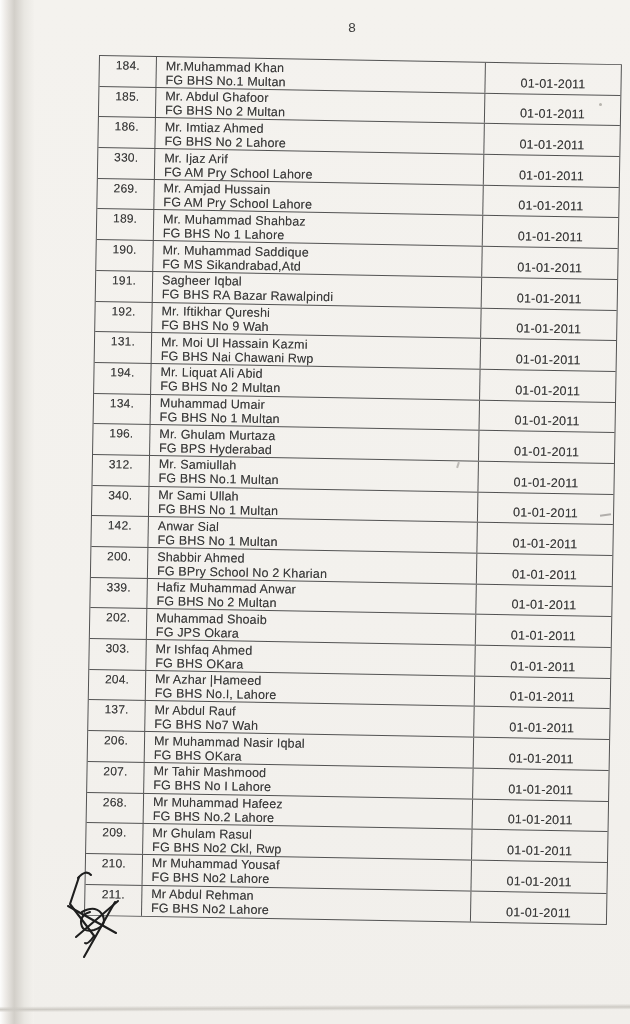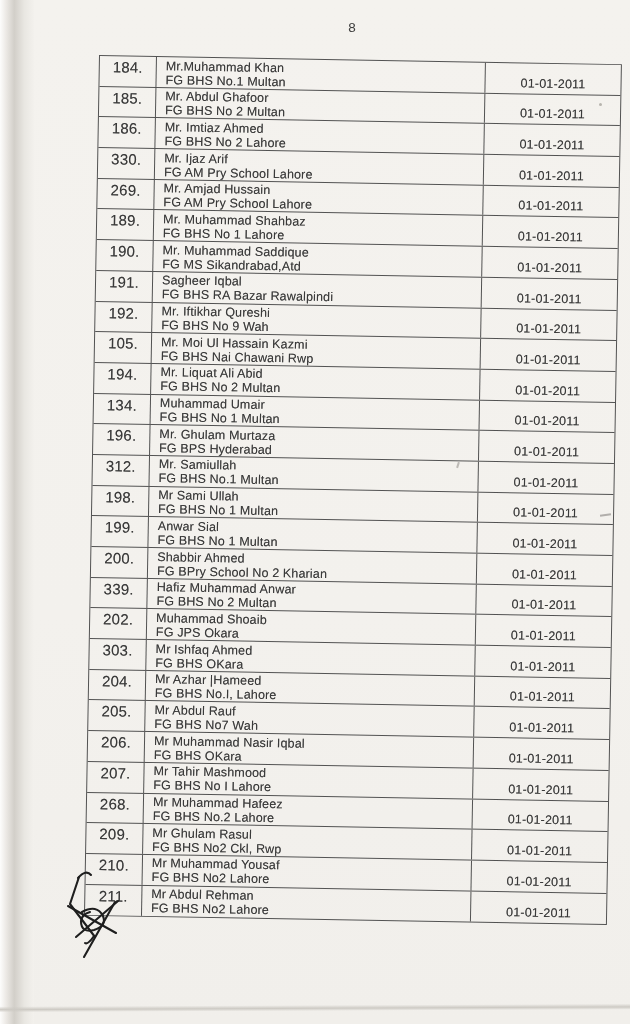--- a/index.html
+++ b/index.html
@@ -48,21 +48,21 @@
     height:30.7px;
     border-bottom:1px solid var(--line);
     box-sizing:border-box;
   }
   .t-row:last-child{border-bottom:none;}
   .cell{box-sizing:border-box;}
   .sno-cell{
     border-right:1px solid var(--line);
     text-align:center;
     padding-top:2px;
-    font-size:15px;
+    font-size:12px;
     letter-spacing:.2px;
     text-shadow:0 0 .5px rgba(58,58,58,.55);
   }
   .person-cell{
     border-right:1px solid var(--line);
     padding:1.5px 2px 0 9px;
     overflow:hidden;
   }
   .name-line,.school-line{
     font-size:12.5px;line-height:14px;white-space:nowrap;
@@ -178,21 +178,21 @@
   <div class="t-row">
     <div class="cell sno-cell">192.</div>
     <div class="cell person-cell">
       <div class="name-line">Mr. Iftikhar Qureshi</div>
       <div class="school-line">FG BHS No 9 Wah</div>
     </div>
     <div class="cell date-cell">01-01-2011</div>
   </div>
 
   <div class="t-row">
-    <div class="cell sno-cell">105.</div>
+    <div class="cell sno-cell">131.</div>
     <div class="cell person-cell">
       <div class="name-line">Mr. Moi Ul Hassain Kazmi</div>
       <div class="school-line">FG BHS Nai Chawani Rwp</div>
     </div>
     <div class="cell date-cell">01-01-2011</div>
   </div>
 
   <div class="t-row">
     <div class="cell sno-cell">194.</div>
     <div class="cell person-cell">
@@ -223,30 +223,30 @@
   <div class="t-row">
     <div class="cell sno-cell">312.</div>
     <div class="cell person-cell">
       <div class="name-line">Mr. Samiullah</div>
       <div class="school-line">FG BHS No.1 Multan</div>
     </div>
     <div class="cell date-cell">01-01-2011</div>
   </div>
 
   <div class="t-row">
-    <div class="cell sno-cell">198.</div>
+    <div class="cell sno-cell">340.</div>
     <div class="cell person-cell">
       <div class="name-line">Mr Sami Ullah</div>
       <div class="school-line">FG BHS No 1 Multan</div>
     </div>
     <div class="cell date-cell">01-01-2011</div>
   </div>
 
   <div class="t-row">
-    <div class="cell sno-cell">199.</div>
+    <div class="cell sno-cell">142.</div>
     <div class="cell person-cell">
       <div class="name-line">Anwar Sial</div>
       <div class="school-line">FG BHS No 1 Multan</div>
     </div>
     <div class="cell date-cell">01-01-2011</div>
   </div>
 
   <div class="t-row">
     <div class="cell sno-cell">200.</div>
     <div class="cell person-cell">
@@ -286,21 +286,21 @@
   <div class="t-row">
     <div class="cell sno-cell">204.</div>
     <div class="cell person-cell">
       <div class="name-line">Mr Azhar |Hameed</div>
       <div class="school-line">FG BHS No.I, Lahore</div>
     </div>
     <div class="cell date-cell">01-01-2011</div>
   </div>
 
   <div class="t-row">
-    <div class="cell sno-cell">205.</div>
+    <div class="cell sno-cell">137.</div>
     <div class="cell person-cell">
       <div class="name-line">Mr Abdul Rauf</div>
       <div class="school-line">FG BHS No7 Wah</div>
     </div>
     <div class="cell date-cell">01-01-2011</div>
   </div>
 
   <div class="t-row">
     <div class="cell sno-cell">206.</div>
     <div class="cell person-cell">

